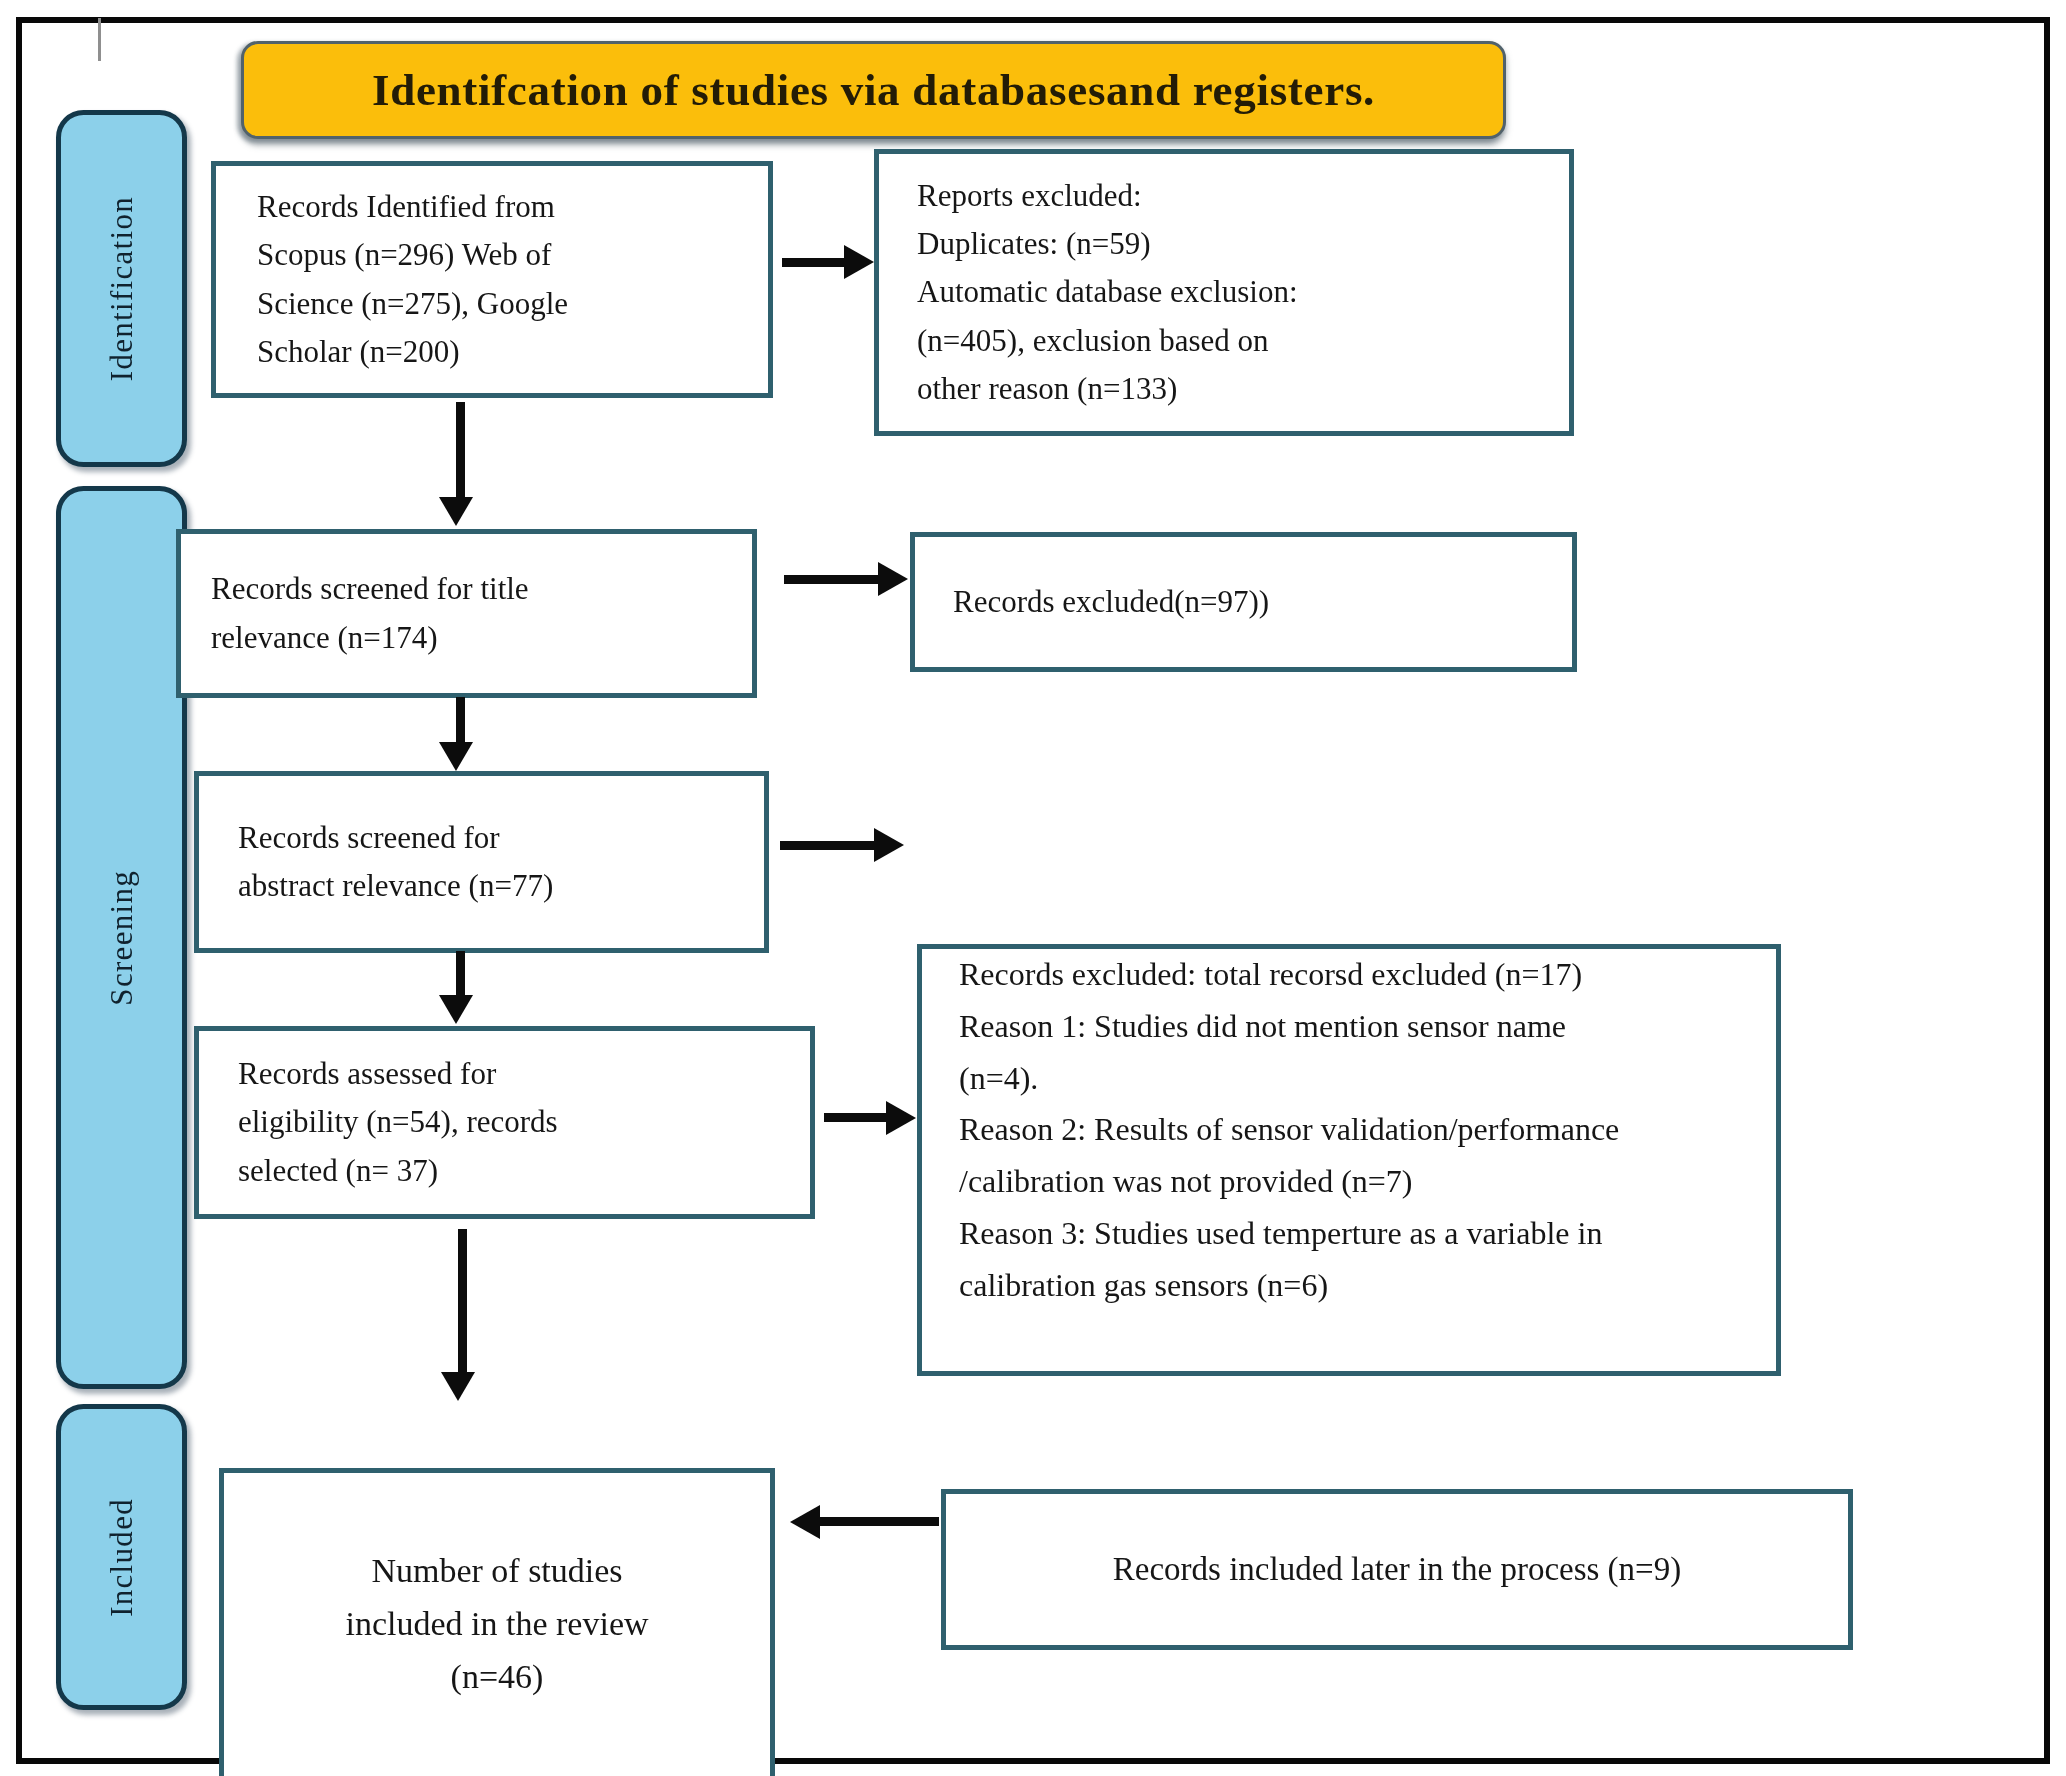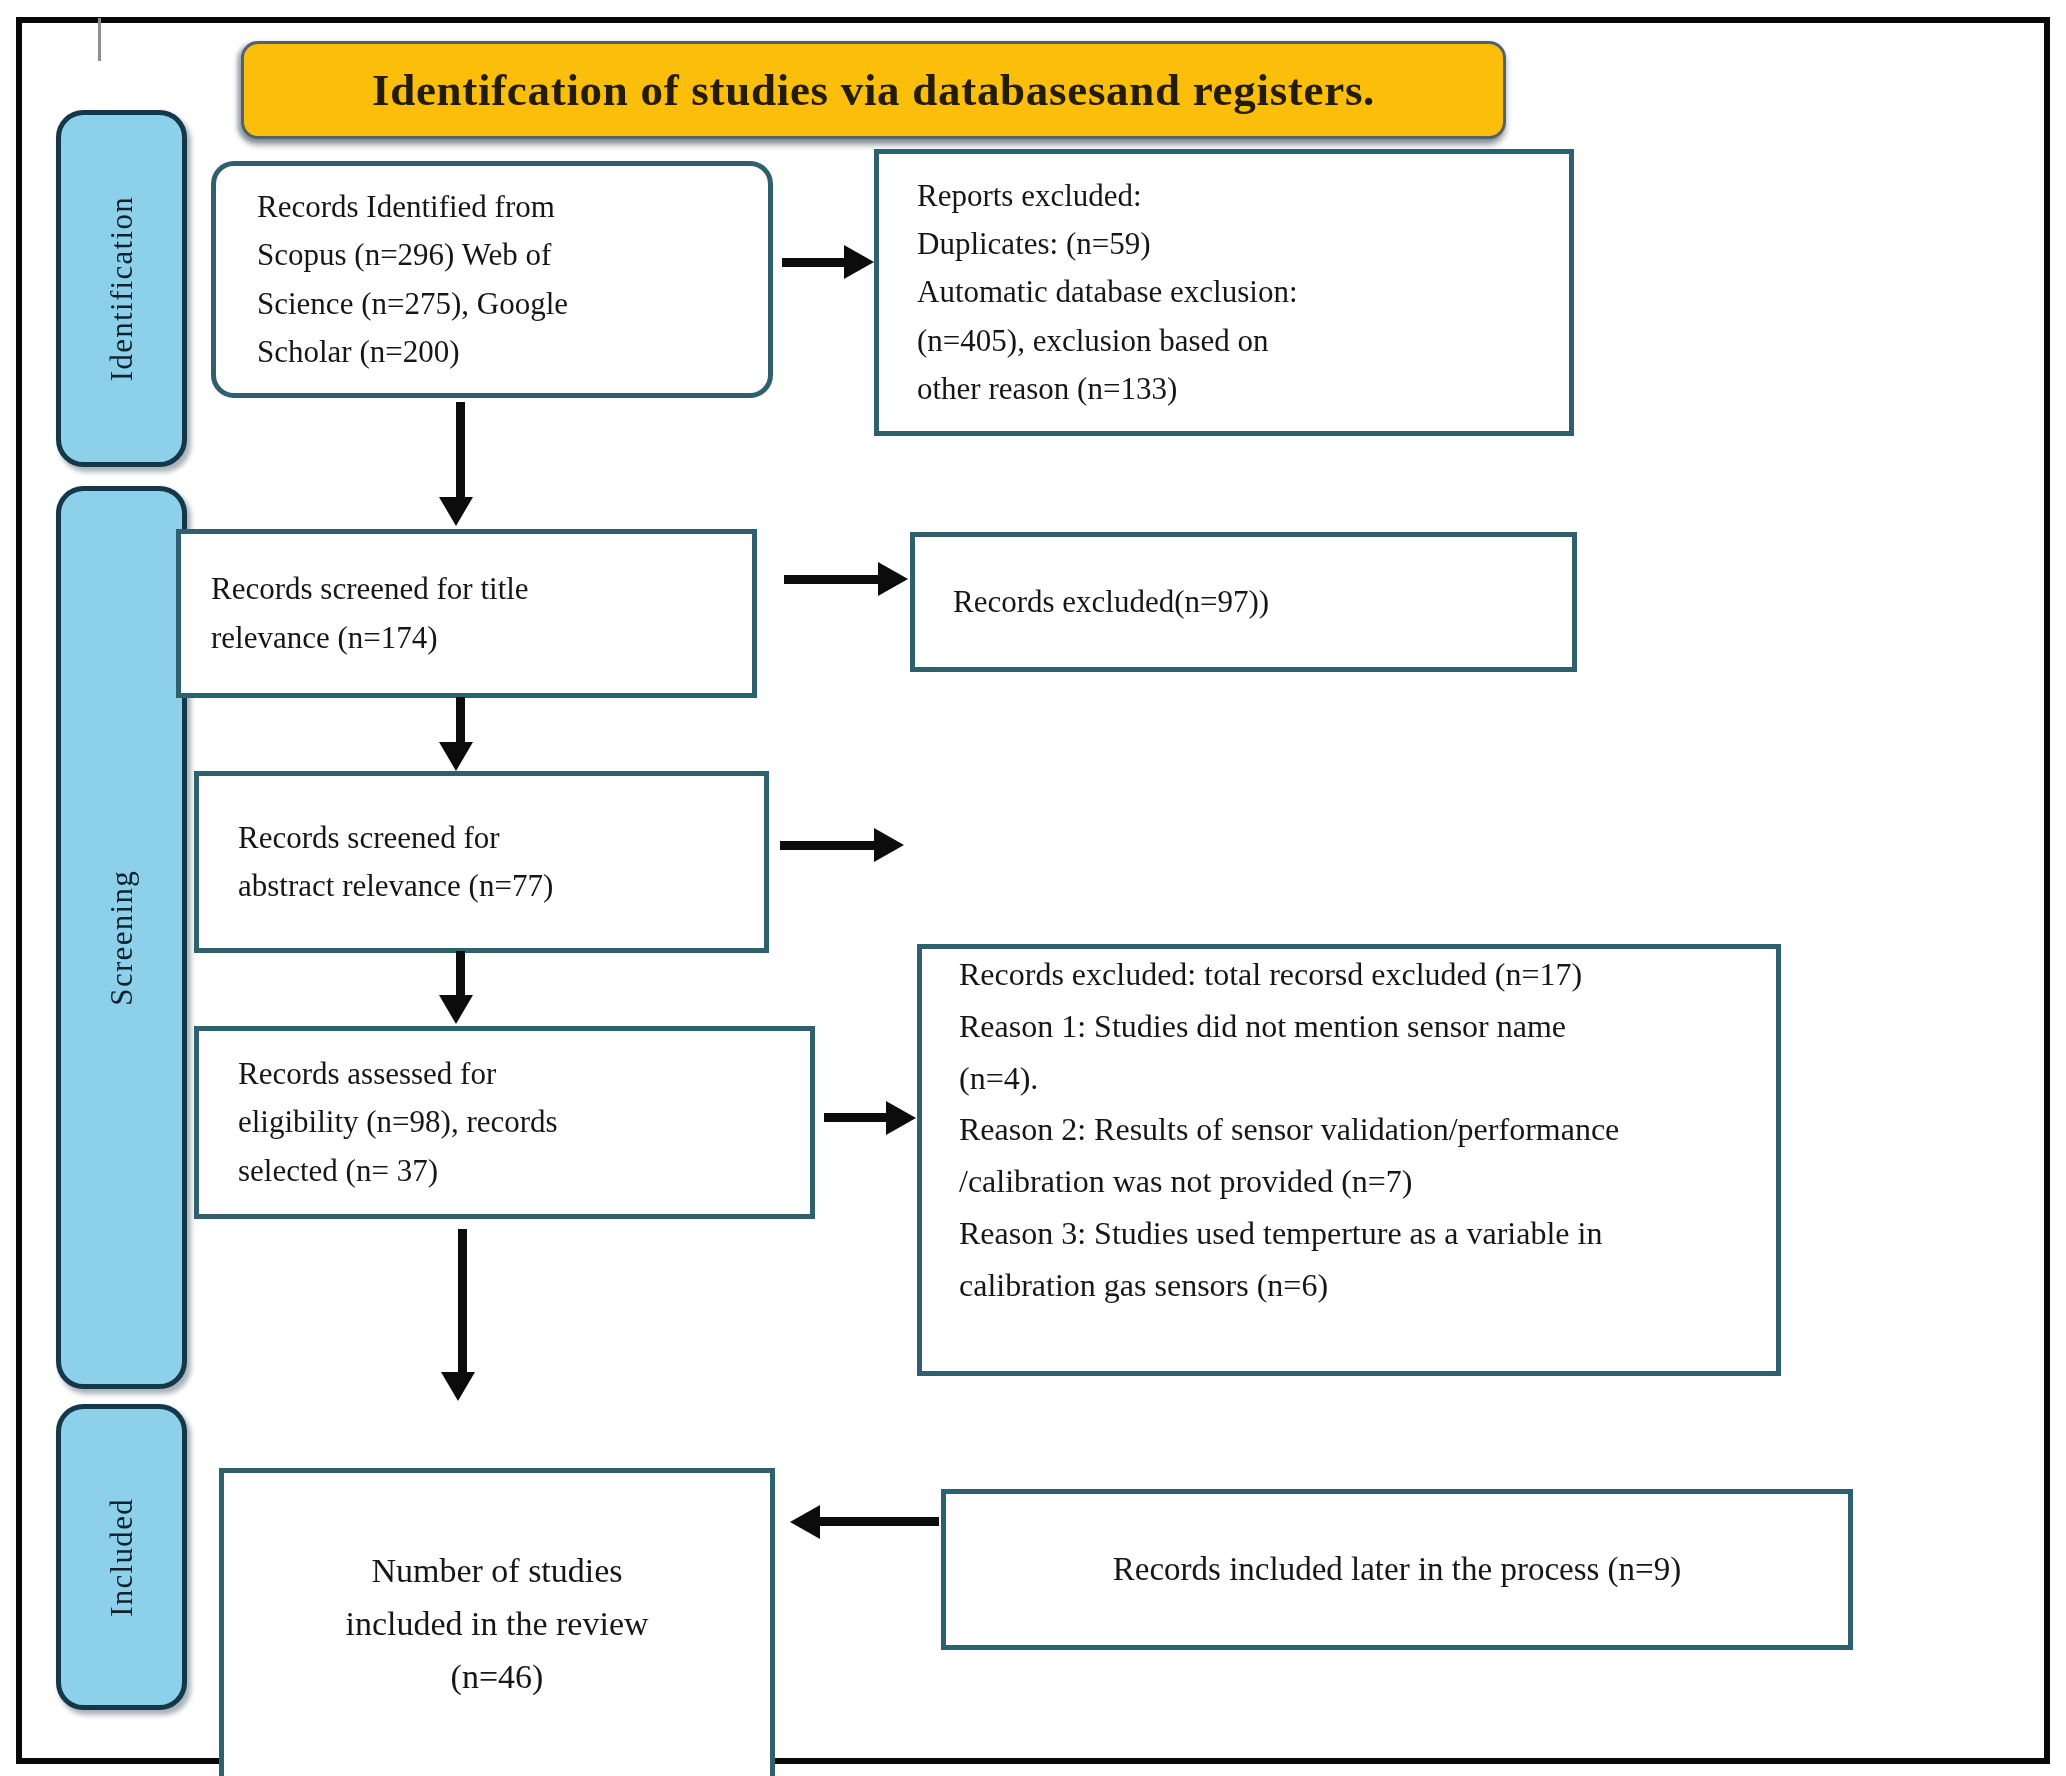--- a/index.html
+++ b/index.html
@@ -33,21 +33,21 @@
   #stage-included{top:1404px;height:296px;}
 
   .wbox{
     position:absolute;background:#ffffff;border:5.2px solid #2f606e;
     font-size:31px;line-height:1.55;color:#161616;
     display:flex;flex-direction:column;justify-content:center;
     box-sizing:border-box;
   }
   .wbox .txt{white-space:pre-line;}
 
-  #b1{left:211px;top:161px;width:562px;height:237px;padding-left:41px;border-radius:23px;}
+  #b1{left:211px;top:161px;width:562px;height:237px;padding-left:41px;}
   #r1{left:874px;top:149px;width:700px;height:287px;padding-left:38px;}
   #b2{left:176px;top:529px;width:581px;height:169px;padding-left:30px;}
   #r2{left:910px;top:532px;width:667px;height:140px;padding-left:38px;}
   #b3{left:194px;top:771px;width:575px;height:182px;padding-left:39px;}
   #r3{left:906px;top:789px;width:556px;height:123px;padding-left:41px;}
   #b4{left:194px;top:1026px;width:621px;height:193px;padding-left:39px;}
   #r4{left:917px;top:944px;width:864px;height:432px;padding-left:37px;font-size:32px;line-height:1.62;justify-content:flex-start;}
   #b5{left:219px;top:1468px;width:556px;height:313px;align-items:center;text-align:center;font-size:34px;}
   #r5{left:941px;top:1489px;width:912px;height:161px;align-items:center;text-align:center;font-size:33px;}
 
@@ -110,21 +110,21 @@
   </div>
   <div class="wbox" id="r2">
     <div class="txt">Records excluded(n=97))</div>
   </div>
   <div class="wbox" id="b3">
     <div class="txt">Records screened for
 abstract relevance (n=77)</div>
   </div>
   <div class="wbox" id="b4">
     <div class="txt">Records assessed for
-eligibility (n=98), records
+eligibility (n=54), records
 selected (n= 37)</div>
   </div>
   <div class="wbox" id="r4">
     <div class="txt">Records excluded: total recorsd excluded (n=17)
 Reason 1: Studies did not mention sensor name
 (n=4).
 Reason 2: Results of sensor validation/performance
 /calibration was not provided (n=7)
 Reason 3: Studies used temperture as a variable in
 calibration gas sensors (n=6)</div>

